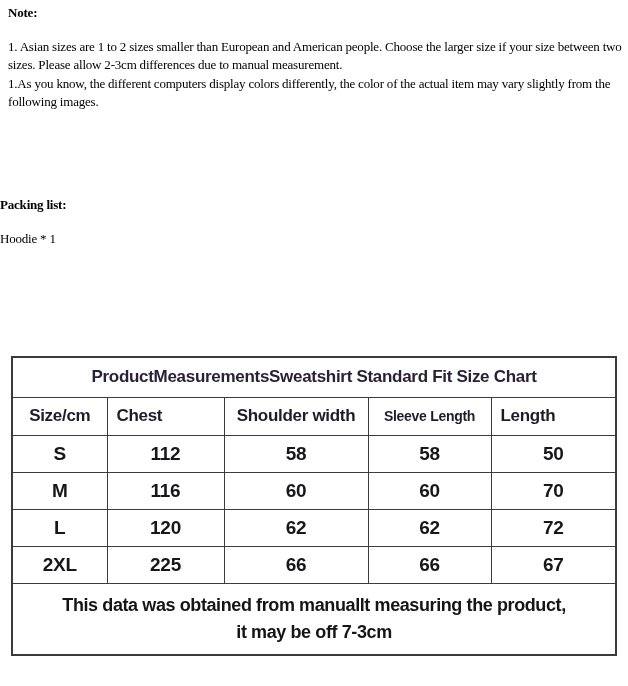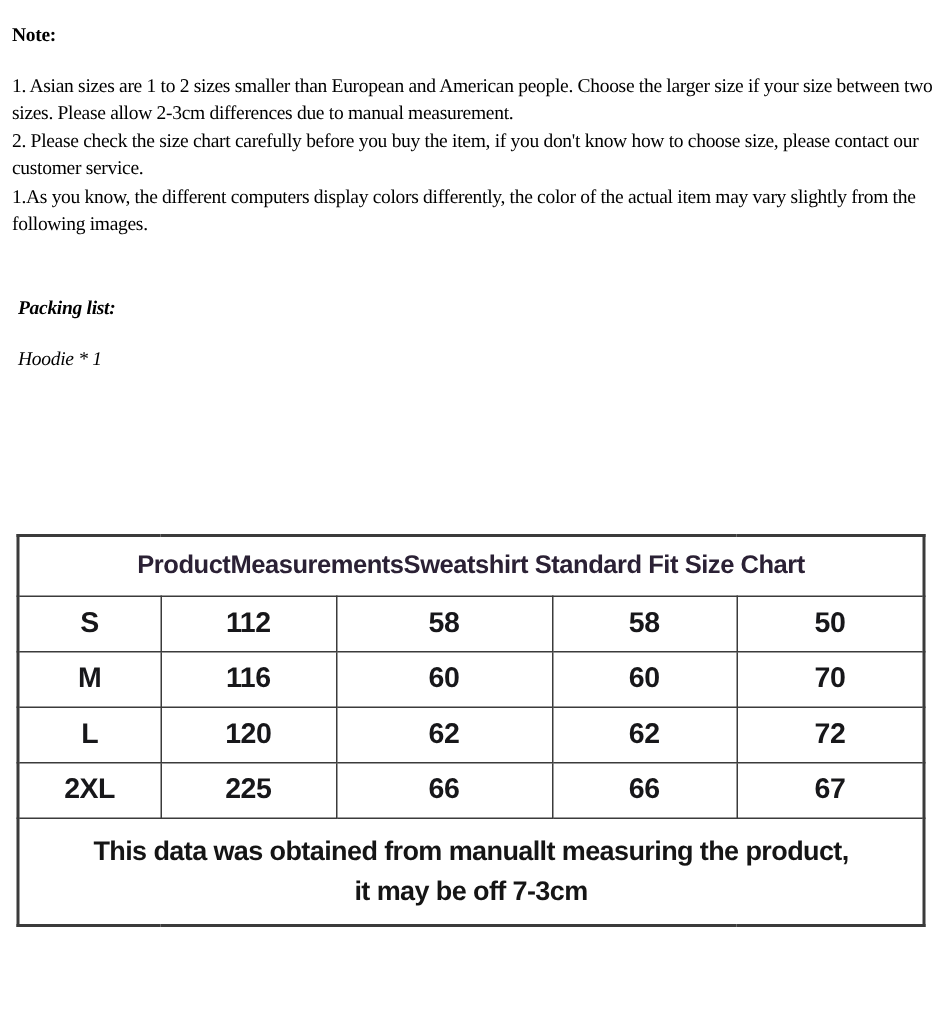--- a/index.html
+++ b/index.html
@@ -8,25 +8,25 @@
     --title-text:#2b2135;
     --header-text:#1f1b28;
     --cell-text:#17171a;
     --border:#3b3b3b;
   }
   *{margin:0;padding:0;box-sizing:border-box;}
   html,body{width:628px;height:686px;background:var(--bg);overflow:hidden;}
   body{position:relative;font-family:"Liberation Serif",serif;color:var(--body-text);}
 
   
-  .notes{position:absolute;left:8px;top:14px;width:614px;
+  .notes{position:absolute;left:8px;top:4px;width:614px;
          font-size:13px;line-height:18.5px;letter-spacing:-0.2px;}
   .notes .heading{font-weight:bold;margin-bottom:15px;}
-  .packing{position:absolute;left:12px;top:196px;width:614px;
-           font-size:13px;line-height:18px;letter-spacing:-0.2px;font-style:italic;}
+  .packing{position:absolute;left:0;top:196px;width:614px;
+           font-size:13px;line-height:18px;letter-spacing:-0.2px;}
   .packing .heading{font-weight:bold;}
   .packing .item{margin-top:16px;}
 
   
   .chart-wrap{position:absolute;left:11px;top:356px;}
   table.size-chart{border-collapse:collapse;table-layout:fixed;width:604px;
        font-family:"Liberation Sans",sans-serif;color:var(--cell-text);
        letter-spacing:-0.3px;}
   table.size-chart td,table.size-chart th{border:1px solid var(--border);
        vertical-align:middle;overflow:hidden;white-space:nowrap;}
@@ -40,41 +40,47 @@
   tr.data-row td{height:37px;text-align:center;font-weight:bold;font-size:19px;}
   tr.footer-row td{height:72px;text-align:center;font-weight:bold;
        font-size:18px;letter-spacing:-0.4px;line-height:27px;color:#151515;}
 </style>
 </head>
 <body>
 
 <div class="notes">
   <div class="heading">Note:</div>
   <div>1. Asian sizes are 1 to 2 sizes smaller than European and American people. Choose the larger size if your size between two sizes. Please allow 2-3cm differences due to manual measurement.</div>
-  <div>2. Please check the size chart carefully before you buy the item, if you don't know how to choose size, please contact our customer service.</div>
   <div>1.As you know, the different computers display colors differently, the color of the actual item may vary slightly from the following images.</div>
 </div>
 
 <div class="packing">
   <div class="heading">Packing list:</div>
   <div class="item">Hoodie * 1</div>
 </div>
 
 <div class="chart-wrap">
   <table class="size-chart">
     <colgroup>
       <col style="width:95px">
         <col style="width:117px">
         <col style="width:144px">
       <col style="width:123px">
         <col style="width:125px">
     </colgroup>
     <tbody>
       <tr class="title-row">
         <td colspan="5">ProductMeasurementsSweatshirt Standard Fit Size Chart</td>
+      </tr>
+      <tr class="header-row">
+        <th>Size/cm</th>
+        <th class="al">Chest</th>
+        <th>Shoulder width</th>
+        <th class="small">Sleeve Length</th>
+        <th class="al">Length</th>
       </tr>
       <tr class="data-row">
         <td>S</td>
         <td>112</td>
         <td>58</td>
         <td>58</td>
         <td>50</td>
       </tr>
       <tr class="data-row">
         <td>M</td>

